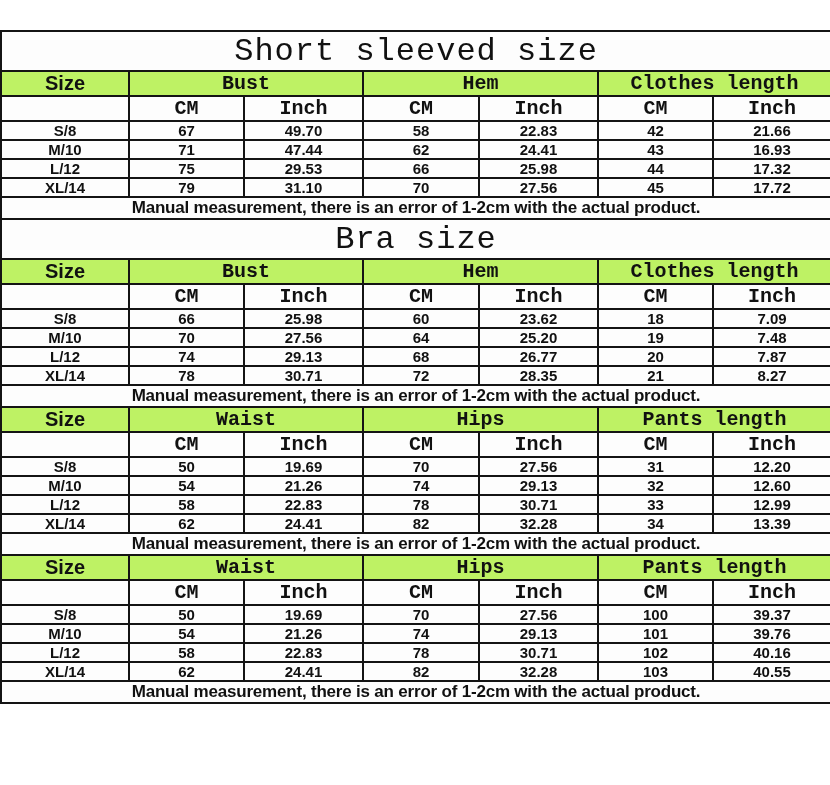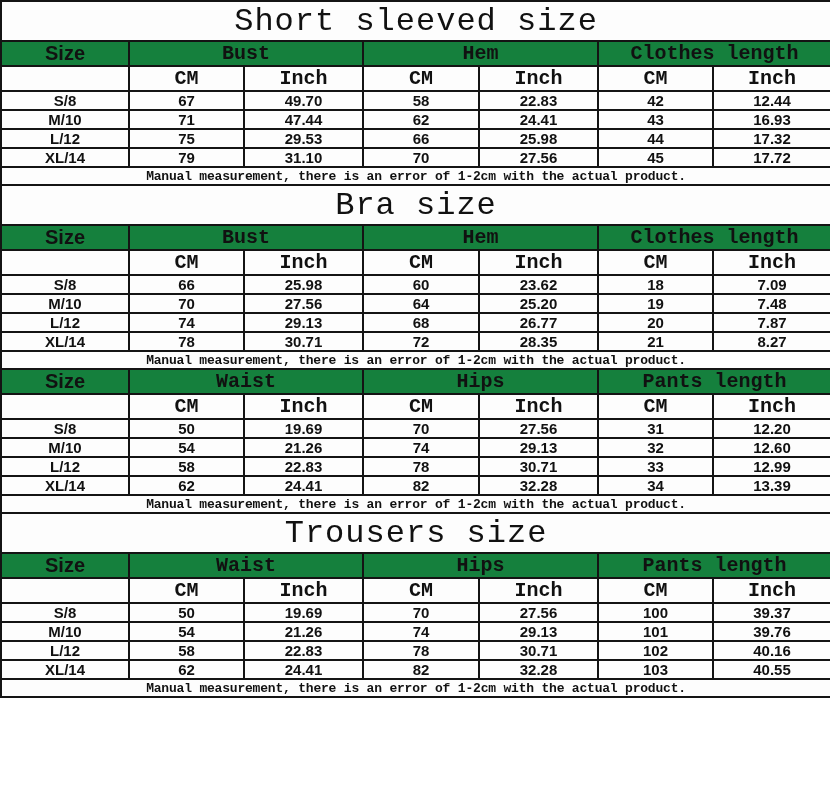--- a/index.html
+++ b/index.html
@@ -1,27 +1,27 @@
 <!DOCTYPE html>
 <html><head>
 <meta charset="utf-8">
 <style>
   html,body{margin:0;padding:0;background:#ffffff;}
-  .chart{width:830px;background:#fcfcfc;color:#111;}
+  .chart{width:830px;background:#fcfcfc;color:#111;margin-top:30px;}
   table.sz{border-collapse:collapse;table-layout:fixed;width:830px;}
   table.sz + table.sz{margin-top:-2px;}
   table.sz td{border:2px solid #141414;overflow:hidden;white-space:nowrap;padding:0;text-align:center;vertical-align:middle;background:#fdfdfd;}
   td.title{height:38px;font-family:"Liberation Mono","DejaVu Sans Mono",monospace;font-size:32px;font-weight:500;letter-spacing:1px;}
-  tr.head-row td{background:#15803d;height:22px;}
+  tr.head-row td{background:#bef264;height:22px;}
   td.size-h{font-family:"Liberation Sans","DejaVu Sans",sans-serif;font-weight:bold;font-size:20px;}
   td.col-h{font-family:"Liberation Mono","DejaVu Sans Mono",monospace;font-size:20px;font-weight:700;}
   tr.unit-row td{height:20px;}
   td.unit{font-family:"Liberation Mono","DejaVu Sans Mono",monospace;font-weight:bold;font-size:20px;}
   tr.data-row td{height:17px;font-family:"Liberation Sans","DejaVu Sans",sans-serif;font-weight:bold;font-size:15px;}
-  td.note{height:16px;font-family:Liberation Mono, monospace;font-weight:bold;font-size:13px;letter-spacing:-0.2px;}
+  td.note{height:16px;font-family:Liberation Sans, sans-serif;font-weight:bold;font-size:17px;letter-spacing:-0.2px;}
   col.c0{width:128px;}col.c1{width:115px;}col.c2{width:119px;}col.c3{width:116px;}
   col.c4{width:119px;}col.c5{width:115px;}col.c6{width:118px;}
 </style>
 </head>
 <body>
 
 <div class="chart">
 
   <table class="sz">
     <colgroup>
@@ -52,21 +52,21 @@
       <td class="unit">CM</td>
       <td class="unit">Inch</td>
     </tr>
     <tr class="data-row">
       <td>S/8</td>
       <td>67</td>
       <td>49.70</td>
       <td>58</td>
       <td>22.83</td>
       <td>42</td>
-      <td>12.44</td>
+      <td>21.66</td>
     </tr>
     <tr class="data-row">
       <td>M/10</td>
       <td>71</td>
       <td>47.44</td>
       <td>62</td>
       <td>24.41</td>
       <td>43</td>
       <td>16.93</td>
     </tr>
@@ -237,23 +237,20 @@
     <colgroup>
         <col class="c0">
         <col class="c1">
         <col class="c2">
         <col class="c3">
         <col class="c4">
         <col class="c5">
         <col class="c6">
       </colgroup>
     <tbody>
-    <tr>
-      <td colspan="7" class="title">Trousers size</td>
-    </tr>
     <tr class="head-row">
       <td class="size-h">Size</td>
       <td colspan="2" class="col-h">Waist</td>
       <td colspan="2" class="col-h">Hips</td>
       <td colspan="2" class="col-h">Pants length</td>
     </tr>
     <tr class="unit-row">
       <td></td>
       <td class="unit">CM</td>
       <td class="unit">Inch</td>

